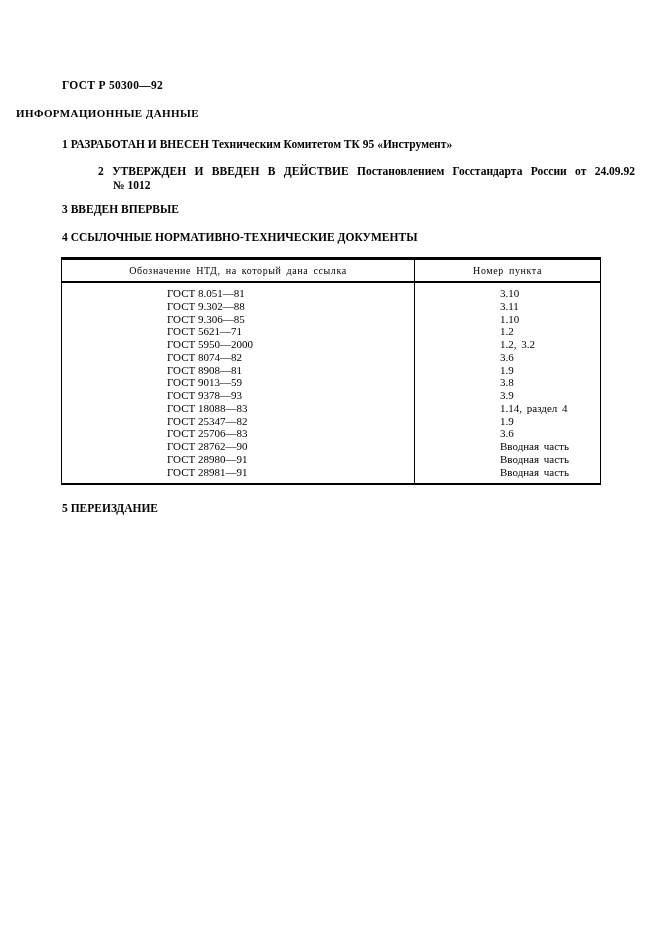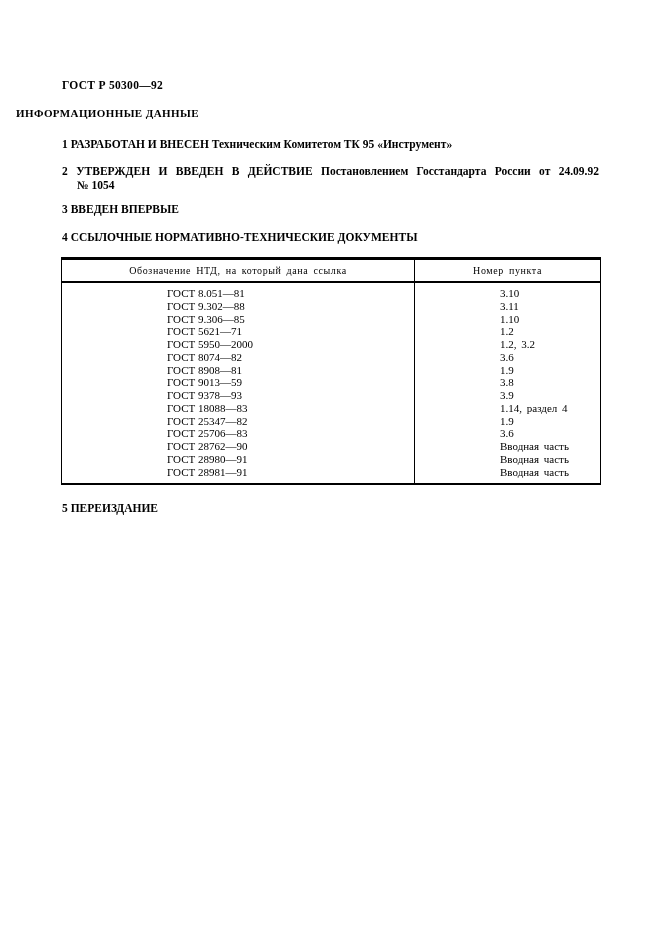--- a/index.html
+++ b/index.html
@@ -32,21 +32,21 @@
   }
   .para {
     position: absolute;
     left: 62px;
     width: 537px;
     font-size: 11.5px;
     font-weight: bold;
     line-height: 14px;
   }
   .para-s1 { top: 137px; }
-  .para-s2 { top: 164px; }
+  .para-s2 { top: 164px; margin-left: 36px; }
   .para-s2 .line1 {
     text-align: justify;
     text-align-last: justify;
   }
   .para-s2 .line2 { padding-left: 15px; }
   .para-s3 { top: 202px; }
   .para-s4 { top: 230px; }
   .para-s5 { top: 501px; }
   .ref-table {
     position: absolute;
@@ -106,21 +106,21 @@
 <div class="page">
 
   <div class="doc-code">ГОСТ Р 50300—92</div>
 
   <div class="doc-title">ИНФОРМАЦИОННЫЕ ДАННЫЕ</div>
 
   <div class="para para-s1">1 РАЗРАБОТАН И ВНЕСЕН Техническим Комитетом ТК 95 «Инструмент»</div>
 
   <div class="para para-s2">
     <div class="line1">2 УТВЕРЖДЕН И ВВЕДЕН В ДЕЙСТВИЕ Постановлением Госстандарта России от 24.09.92</div>
-    <div class="line2">№ 1054</div>
+    <div class="line2">№ 1012</div>
   </div>
 
   <div class="para para-s3">3 ВВЕДЕН ВПЕРВЫЕ</div>
 
   <div class="para para-s4">4 ССЫЛОЧНЫЕ НОРМАТИВНО-ТЕХНИЧЕСКИЕ ДОКУМЕНТЫ</div>
 
   <table class="ref-table">
     <thead>
       <tr>
         <th class="col-ntd">Обозначение НТД, на который дана ссылка</th>

